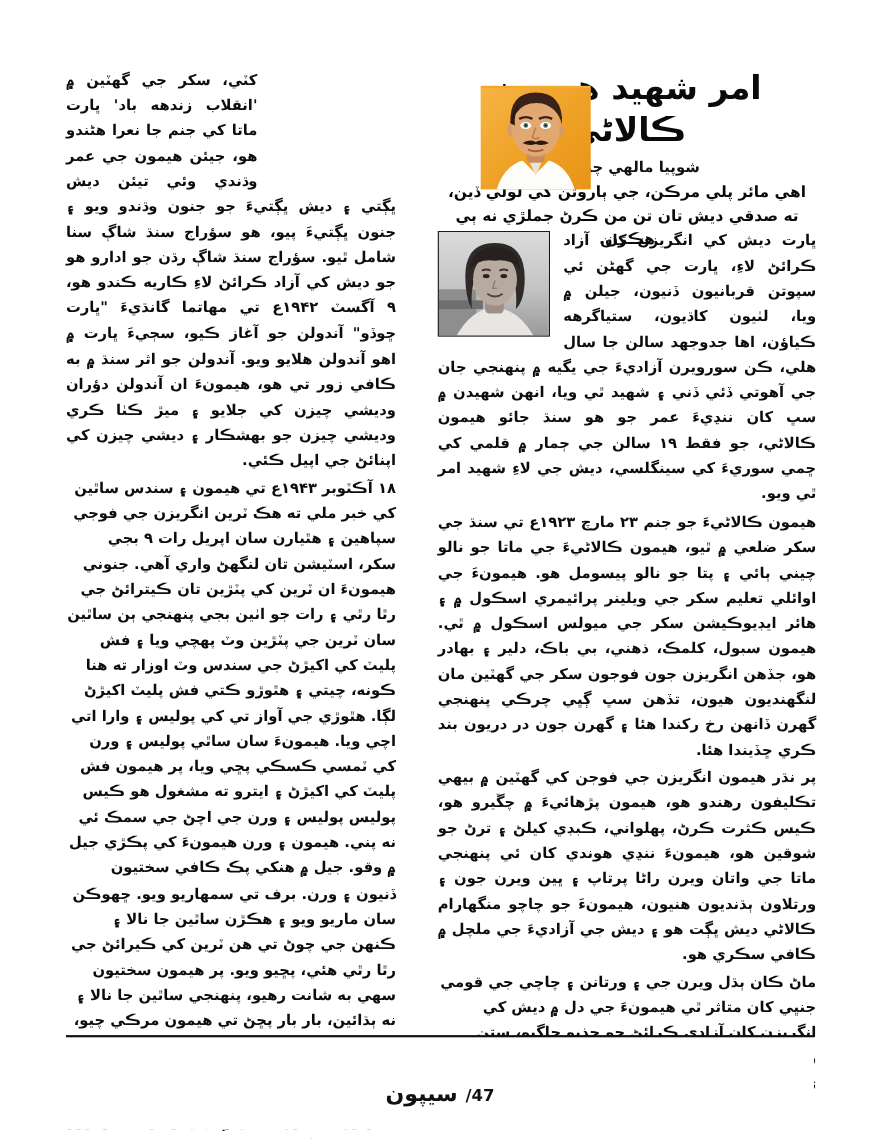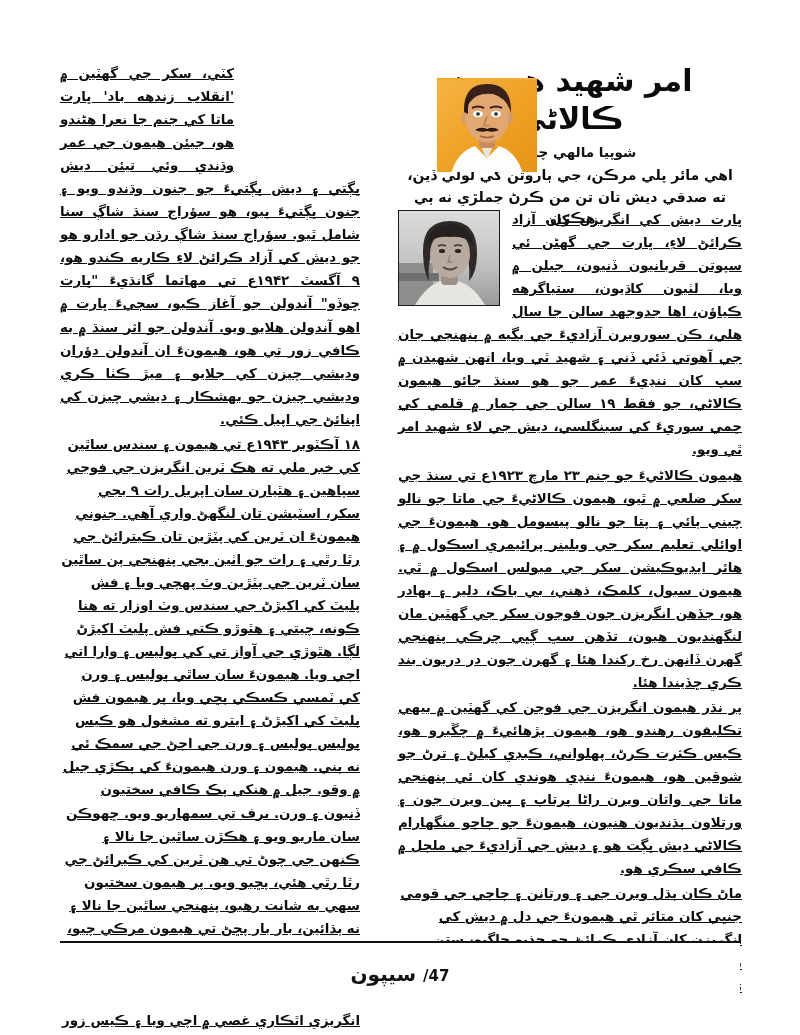--- a/index.html
+++ b/index.html
@@ -71,21 +71,21 @@
     position: absolute;
     top: 0;
     width: 300px;
     direction: rtl;
     text-align: justify;
     font-size: 13.4px;
     line-height: 1.72;
     font-weight: bold;
     color: #0d0d0d;
   }
-  .col p { margin: 0 0 2px 0; text-align: justify; text-decoration: underline; }
+  .col p { margin: 0 0 2px 0; text-align: justify; }
   .col p.last { text-align: right; }
 
   .col-right {
     right: 0;
     top: 146px;
     width: 344px;
   }
   .col-left {
     left: 0;
     top: 0;
@@ -167,20 +167,21 @@
   }
   .footer-inner {
     display: inline-block;
     background: #fff;
     padding: 16px 14px;
     direction: rtl;
     font-size: 20px;
     font-weight: bold;
     line-height: 30px;
     color: #111;
+    margin-top: 20px;
   }
   .page-num { font-size: 15px; font-weight: bold; }
 
   .clearfix::after { content: ""; display: block; clear: both; }
 </style>
 </head>
 <body>
 
 <div class="page">
 

